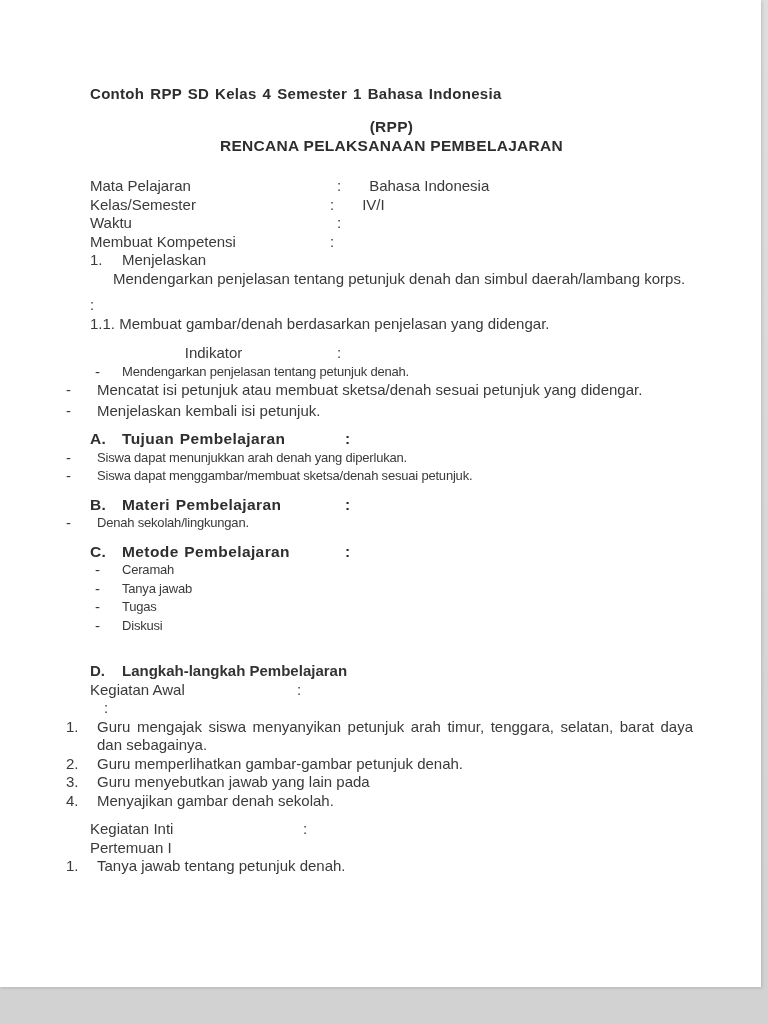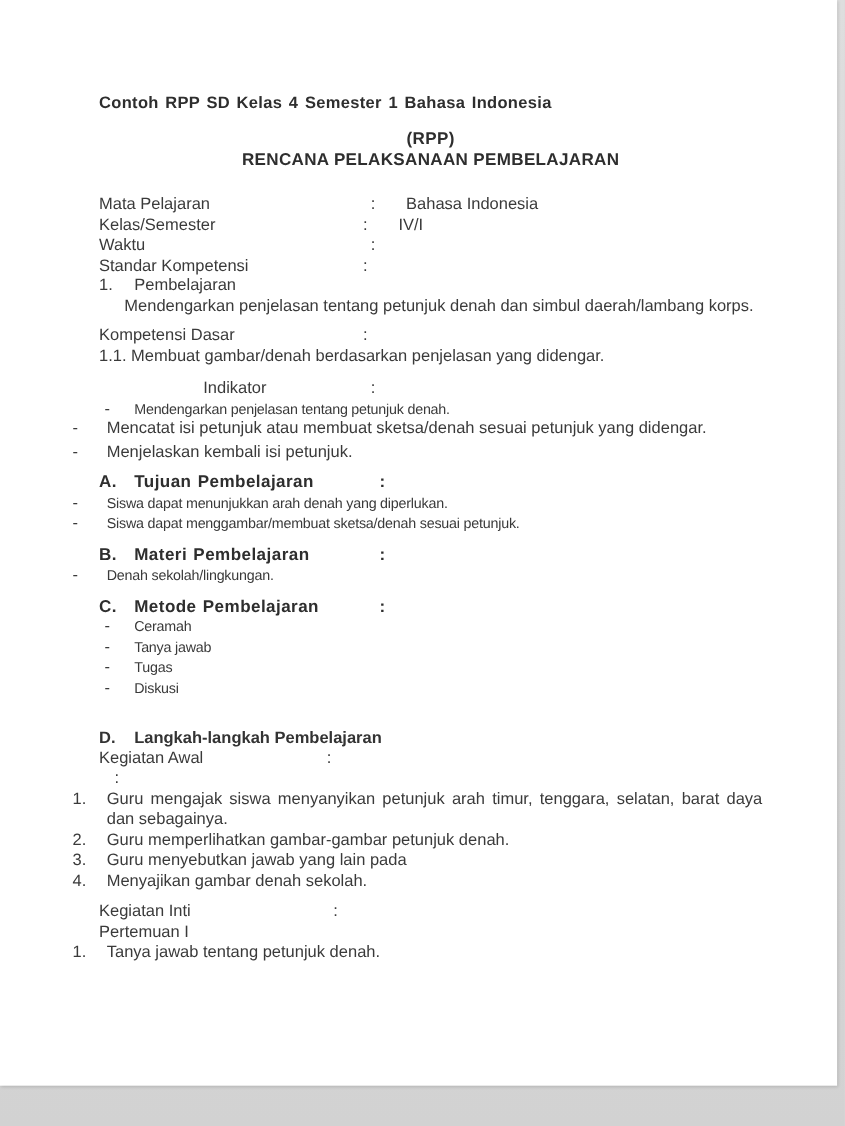--- a/index.html
+++ b/index.html
@@ -122,34 +122,33 @@
           <span class="lbl lw240">Kelas/Semester</span>
             <span class="colon">:</span>
             <span class="val">IV/I</span>
         </div>
         <div class="meta-row">
           <span class="lbl lw247">Waktu</span>
             <span class="colon">:</span>
             <span class="val"></span>
         </div>
         <div class="meta-row">
-          <span class="lbl lw240">Standar Kompetensi</span>
+          <span class="lbl lw240">Membuat Kompetensi</span>
             <span class="colon">:</span>
             <span class="val"></span>
         </div>
       </div>
 
       <div class="li">
         <span class="marker w32">1.</span>
-        <span class="txt">Pembelajaran</span>
+        <span class="txt">Menjelaskan</span>
       </div>
       <div class="para-just">Mendengarkan penjelasan tentang petunjuk denah dan simbul daerah/lambang korps.</div>
 
       <div class="meta-row mt8">
-        <span class="lbl lw240">Kompetensi Dasar</span>
           <span class="colon">:</span>
       </div>
       <div>1.1. Membuat gambar/denah berdasarkan penjelasan yang didengar.</div>
 
       <div class="meta-row mt11">
         <span class="lbl lw247">Indikator</span>
           <span class="colon">:</span>
       </div>
       <div class="li">
         <span class="marker marker-in">-</span>

